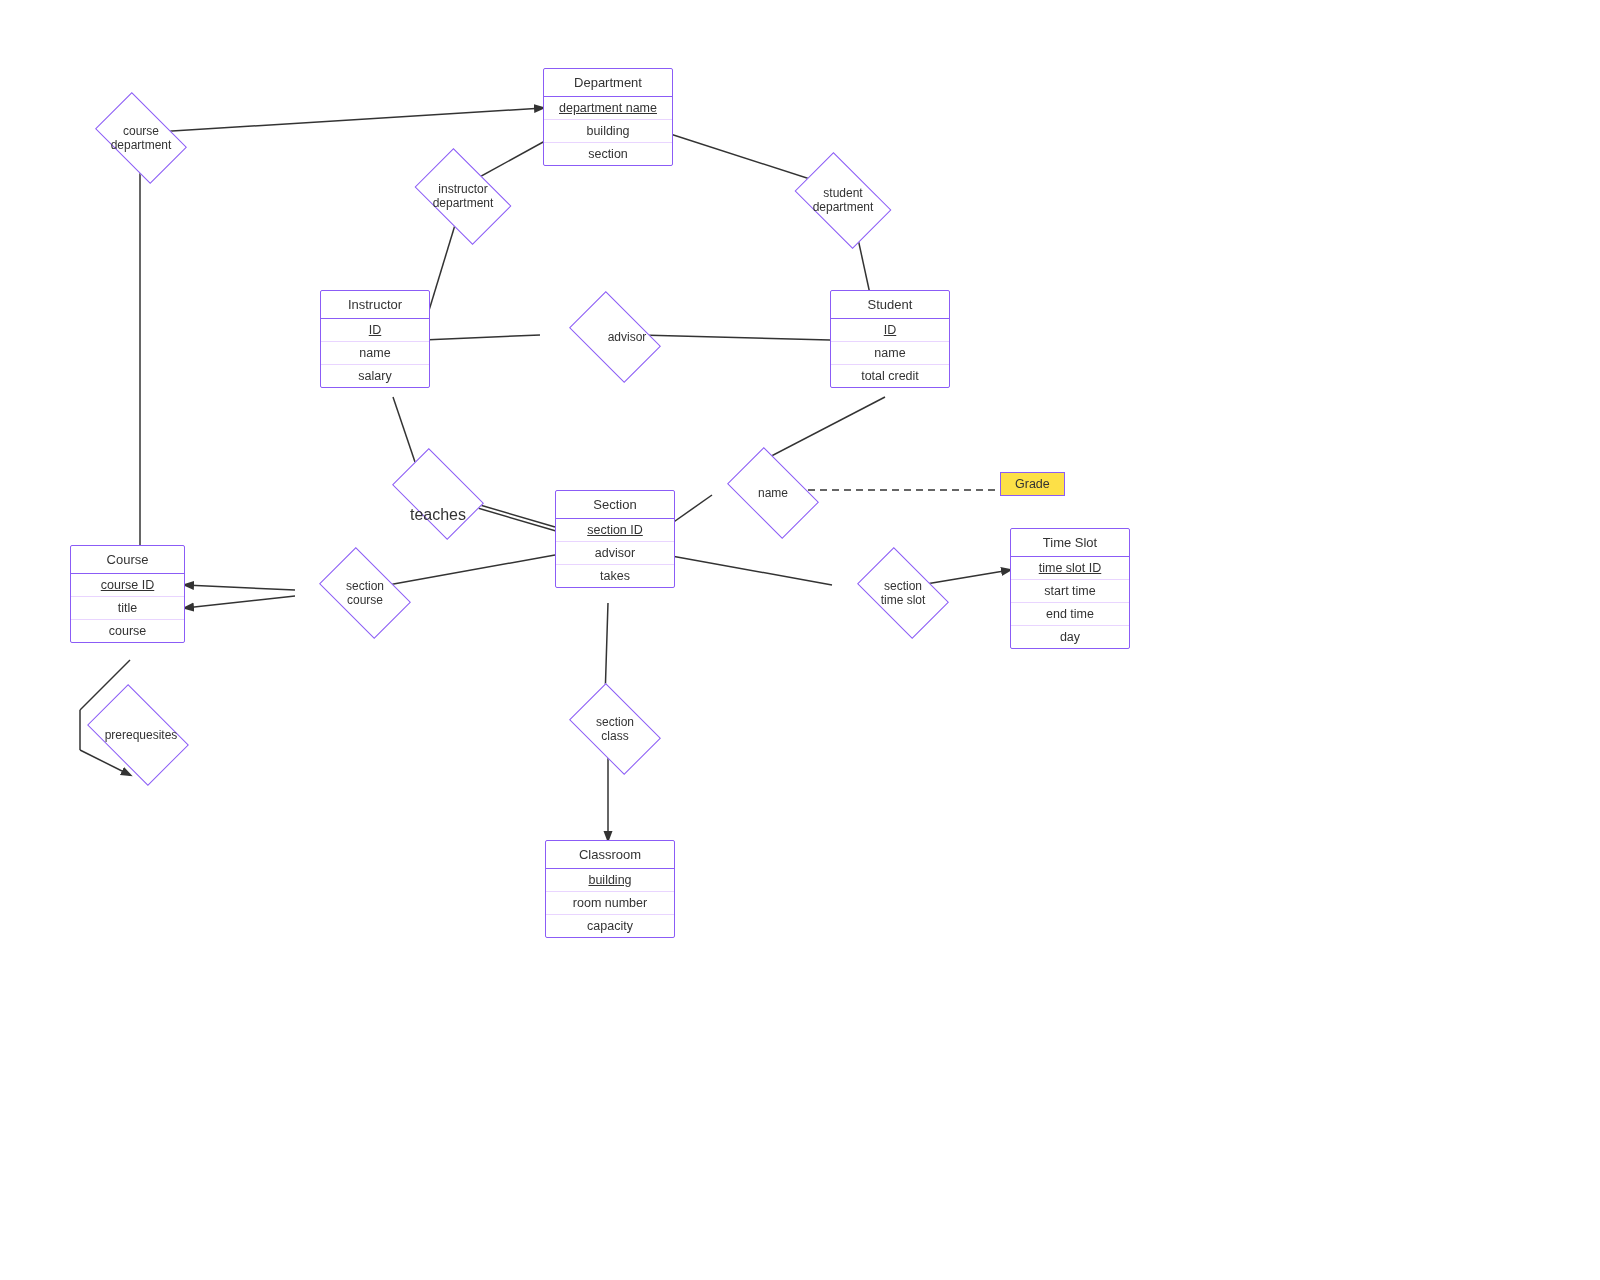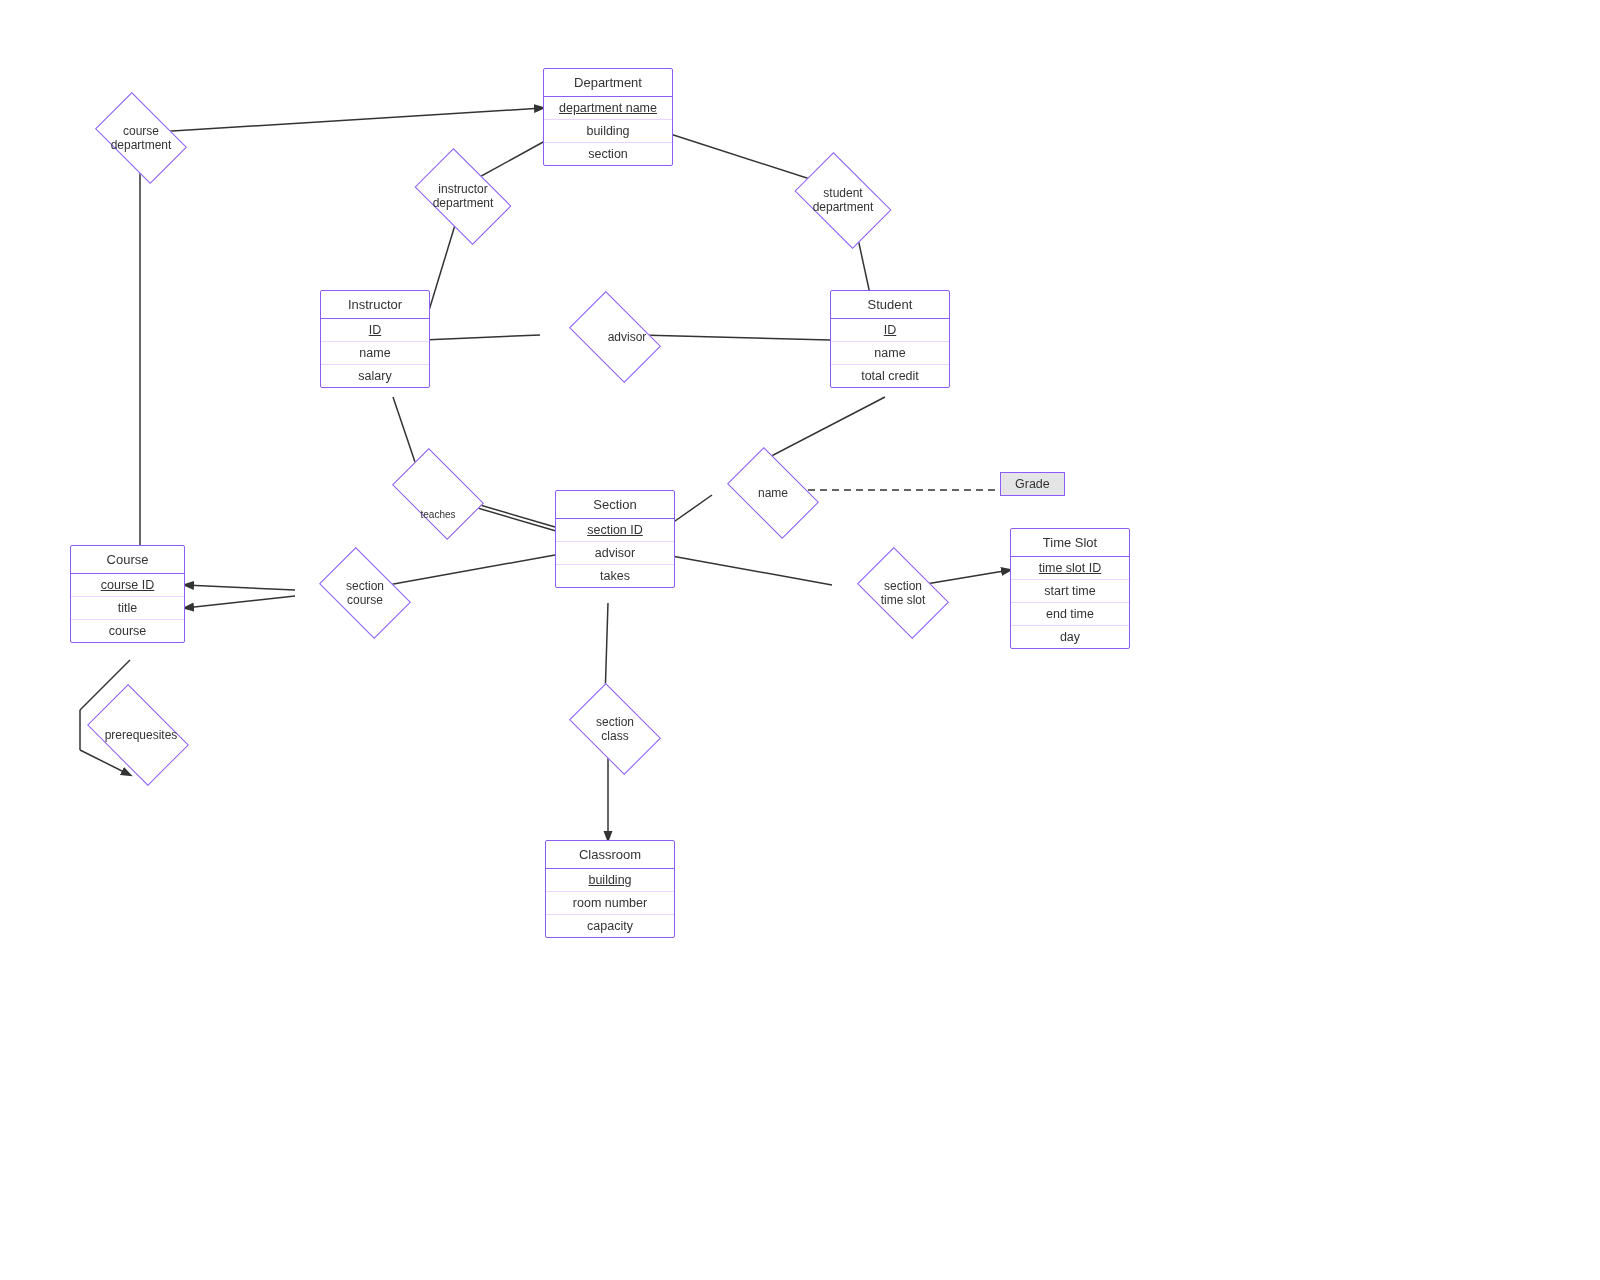--- a/index.html
+++ b/index.html
@@ -77,21 +77,21 @@
       pointer-events: none;
       z-index: 1;
     }
     .entity, .diamond-wrap {
       z-index: 2;
     }
     
     .grade-box {
       position: absolute;
       border: 1.5px solid #8b5cf6;
-      background: #e5e5e5;
+      background: #fde047;
       padding: 4px 14px;
       font-size: 12.5px;
       text-align: center;
     }
   </style>
 </head>
 <body>
 
 <div class="diagram">
 
@@ -219,21 +219,21 @@
     <div class="diamond-label" style="font-size:12px;">student<br>department</div>
   </div>
 
   <div class="diamond-wrap" style="left:555px; top:302px; width:120px; height:70px;">
     <div class="diamond" style="width:78px;height:52px;"></div>
     <div class="diamond-label" style="font-size:12px;margin-left:24px;">advisor</div>
   </div>
 
   <div class="diamond-wrap" style="left:378px; top:458px; width:120px; height:72px;">
     <div class="diamond" style="width:78px;height:52px;"></div>
-    <div class="diamond-label" style="font-size:10px;margin-top:41px;">teaches</div>
+    <div class="diamond-label" style="font-size:16px;margin-top:41px;">teaches</div>
   </div>
 
   <div class="diamond-wrap" style="left:718px; top:458px; width:110px; height:70px;">
     <div class="diamond" style="width:78px;height:52px;"></div>
     <div class="diamond-label" style="font-size:12px;">name</div>
   </div>
 
   <div class="diamond-wrap" style="left:305px; top:557px; width:120px; height:72px;">
     <div class="diamond" style="width:78px;height:52px;"></div>
     <div class="diamond-label" style="font-size:12px;">section<br>course</div>

